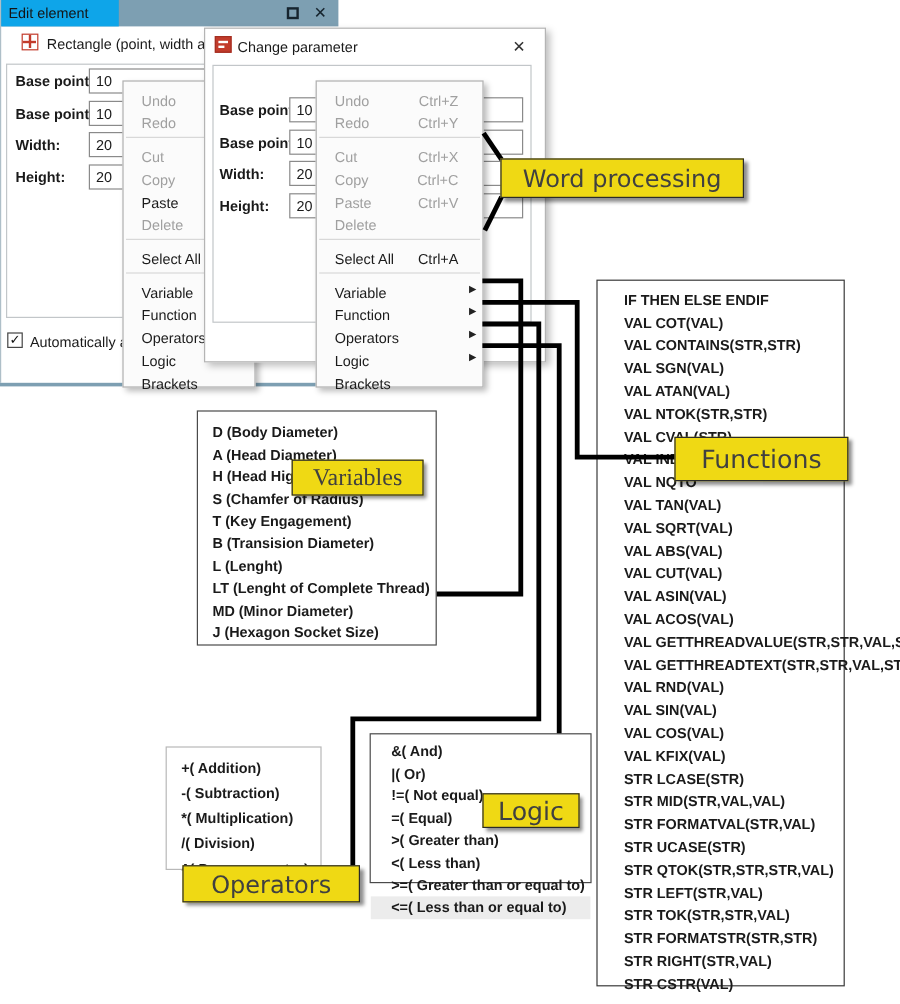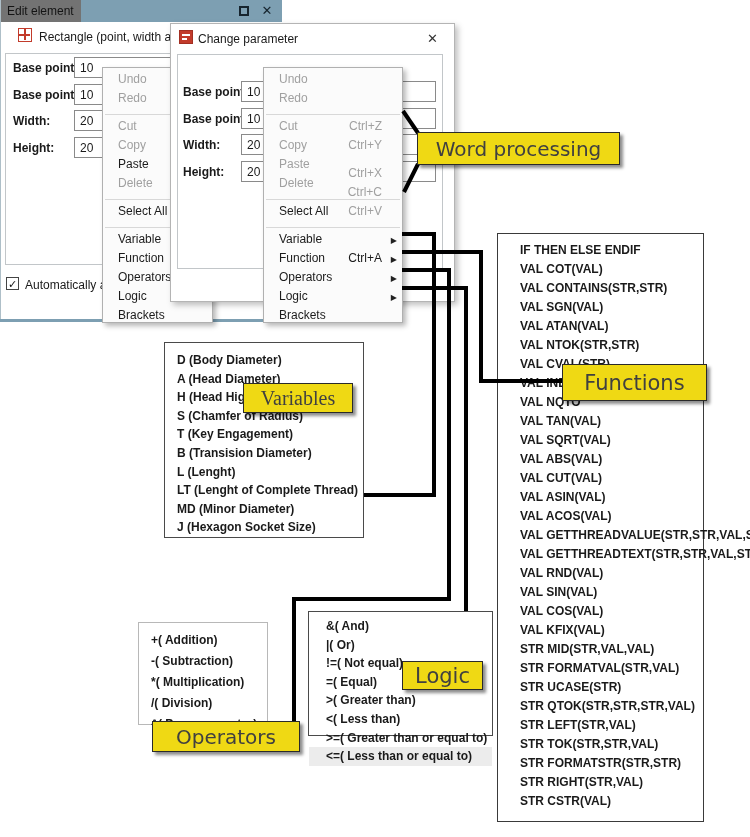--- a/index.html
+++ b/index.html
@@ -2,21 +2,21 @@
 <html><head>
 <meta charset="utf-8">
 <style>
   * { margin:0; padding:0; box-sizing:border-box; }
   body { background:#fff; font-family:"Liberation Sans","DejaVu Sans",sans-serif; }
   #stage { position:relative; width:750px; height:837px; background:#fff; overflow:hidden; }
 
   
   .edit-window { position:absolute; left:0; top:0; width:281px; height:319px; background:#fff; border-left:1px solid #aebfc8; z-index:1; }
   .titlebar { position:absolute; left:0; top:0; width:281px; height:22px; background:#7d9fb2; }
-  .titlebar-left { position:absolute; left:0; top:0; width:80px; height:22px; background:#737373; }
+  .titlebar-left { position:absolute; left:0; top:0; width:98px; height:22px; background:#0ea5e9; }
   .titlebar-title { position:absolute; left:6px; top:4px; font-size:12px; color:#141414; white-space:nowrap; }
   .tb-max { position:absolute; left:238px; top:6px; width:10px; height:10px; border:2px solid #16242e; background:transparent; }
   .tb-close { position:absolute; left:259px; top:3px; width:14px; height:16px; color:#16242e; font-size:13px; font-weight:bold; line-height:16px; text-align:center; }
   .dlg-icon { position:absolute; width:14px; height:14px; }
   .icon-rect { left:17px; top:28px; border:1.5px solid #c23b2b; background:#fff; }
   .icon-rect::before { content:""; position:absolute; left:4.5px; top:0; width:2px; height:11px; background:#c23b2b; }
   .icon-rect::after  { content:""; position:absolute; left:0; top:4.5px; width:11px; height:2px; background:#c23b2b; }
   .dlg-title-text1 { position:absolute; left:38px; top:30px; font-size:12px; color:#1a1a1a; white-space:nowrap; }
   .groupbox1 { position:absolute; left:4px; top:53px; width:268px; height:212px; border:1px solid #c2c6c9; }
   .field-label { position:absolute; font-size:12px; font-weight:600; color:#1a1a1a; white-space:nowrap; }
@@ -32,21 +32,21 @@
   .icon-param::before { content:""; position:absolute; left:2px; top:3px; width:8px; height:2px; background:#fff; }
   .icon-param::after { content:""; position:absolute; left:2px; top:7px; width:5px; height:2px; background:#fff; }
   .dlg-title-text2 { position:absolute; left:27px; top:8px; font-size:12px; color:#1a1a1a; white-space:nowrap; }
   .dlg2-close { position:absolute; left:254px; top:7px; width:15px; height:15px; font-size:13px; color:#333; text-align:center; line-height:15px; }
   .groupbox2 { position:absolute; left:6px; top:30px; width:266px; height:215px; border:1px solid #c2c6c9; }
 
   
   .menu { position:absolute; background:#fbfbfb; border:1px solid #b0b0b0; box-shadow:3px 3px 5px rgba(0,0,0,0.28); padding-top:4px; }
   .menu1 { left:102px; top:67px; width:111px; height:256px; z-index:2; }
   .menu2 { left:263px; top:67px; width:140px; height:256px; z-index:4; }
-  .mi { position:relative; height:19px; font-size:12px; color:#1b1b1b; padding-left:15px; padding-right:6px; display:flex; align-items:flex-start; }
+  .mi { position:relative; height:19px; font-size:12px; color:#1b1b1b; padding-left:15px; padding-right:6px; display:flex; align-items:flex-end; }
   .mi.disabled { color:#a0a0a0; }
   .mi .mi-label { flex:0 0 auto; }
   .mi .mi-short { margin-left:auto; padding-right:14px;margin-top:47px; }
   .mi .mi-arrow { position:absolute; right:5px; top:4px; font-size:8px; color:#222; }
   .msep { height:9px; position:relative; }
   .msep::after { content:""; position:absolute; left:2px; right:2px; top:4px; height:1px; background:#d8d8d8; }
 
   
   .listbox { position:absolute; background:#fff; z-index:5; }
   .li { font-size:12px; font-weight:600; color:#1a1a1a; white-space:nowrap; }
@@ -244,20 +244,21 @@
       <div class="li">VAL ABS(VAL)</div>
       <div class="li">VAL CUT(VAL)</div>
       <div class="li">VAL ASIN(VAL)</div>
       <div class="li">VAL ACOS(VAL)</div>
       <div class="li">VAL GETTHREADVALUE(STR,STR,VAL,STR)</div>
       <div class="li">VAL GETTHREADTEXT(STR,STR,VAL,STR)</div>
       <div class="li">VAL RND(VAL)</div>
       <div class="li">VAL SIN(VAL)</div>
       <div class="li">VAL COS(VAL)</div>
       <div class="li">VAL KFIX(VAL)</div>
+      <div class="li">STR LCASE(STR)</div>
       <div class="li">STR MID(STR,VAL,VAL)</div>
       <div class="li">STR FORMATVAL(STR,VAL)</div>
       <div class="li">STR UCASE(STR)</div>
       <div class="li">STR QTOK(STR,STR,STR,VAL)</div>
       <div class="li">STR LEFT(STR,VAL)</div>
       <div class="li">STR TOK(STR,STR,VAL)</div>
       <div class="li">STR FORMATSTR(STR,STR)</div>
       <div class="li">STR RIGHT(STR,VAL)</div>
       <div class="li">STR CSTR(VAL)</div>
     </div>

